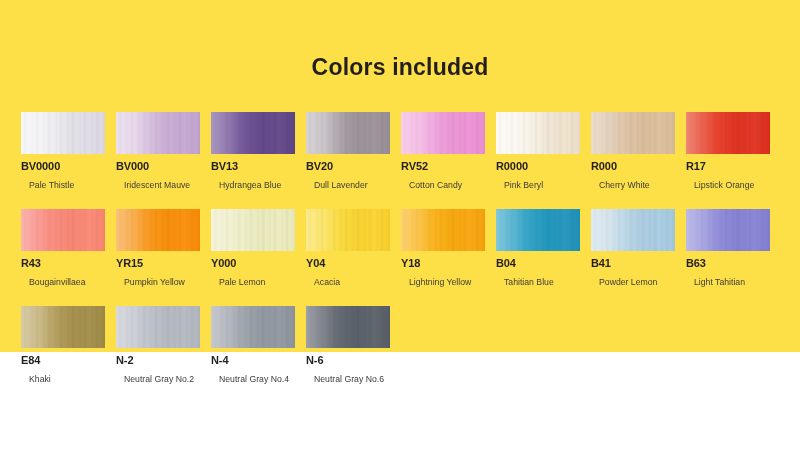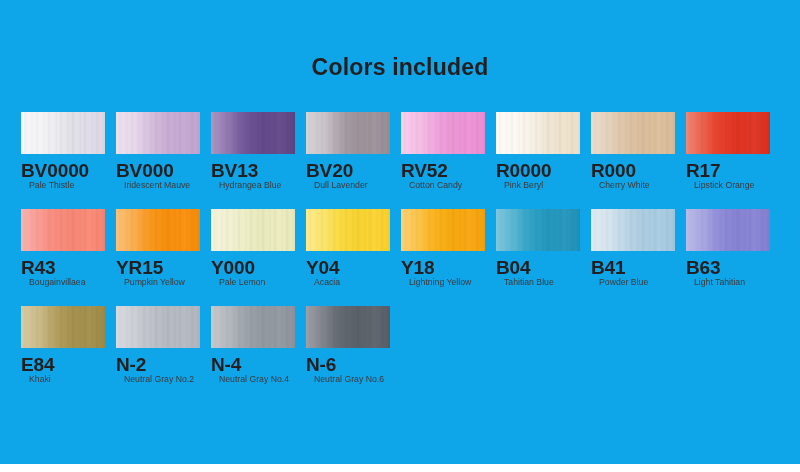--- a/index.html
+++ b/index.html
@@ -10,22 +10,22 @@
   body {
     width: 800px;
     height: 472px;
     font-family: "Liberation Sans", sans-serif;
     color: #231f20;
     overflow: hidden;
   }
   #page {
     position: relative;
     width: 800px;
-    height: 464px;
-    background: #0ea5e9;
+    height: 352px;
+    background: #fde047;
   }
   #title {
     position: absolute;
     top: 54px;
     left: 0;
     width: 800px;
     text-align: center;
     font-size: 23px;
     font-weight: bold;
     letter-spacing: 0.2px;
@@ -76,21 +76,21 @@
       rgba(255,255,255,0.16) 18%,
       rgba(255,255,255,0.02) 36%,
       rgba(0,0,0,0.015) 62%,
       rgba(255,255,255,0.06) 82%,
       rgba(0,0,0,0.02) 100%);
   }
   .code {
     position: absolute;
     top: 48px;
     left: 0;
-    font-size: 19px;
+    font-size: 11px;
     font-weight: bold;
     letter-spacing: -0.1px;
     color: #231f20;
     white-space: nowrap;
   }
   .name {
     position: absolute;
     top: 68px;
     left: 8px;
     font-size: 8.7px;
@@ -232,21 +232,21 @@
         <div class="code">B04</div>
         <div class="name">Tahitian Blue</div>
       </div>
       <div class="cell">
         <div class="swatch">
           <div class="base" style="background: linear-gradient(90deg, rgb(207, 225, 236) 0%, rgb(207, 225, 236) 22%, rgb(183, 212, 230) 48%, rgb(166, 203, 226) 78%, rgb(166, 203, 226) 100%);"></div>
           <div class="streaks"></div>
           <div class="sheen"></div>
         </div>
         <div class="code">B41</div>
-        <div class="name">Powder Blue</div>
+        <div class="name">Powder Lemon</div>
       </div>
       <div class="cell">
         <div class="swatch">
           <div class="base" style="background: linear-gradient(90deg, rgb(154, 152, 221) 0%, rgb(154, 152, 221) 22%, rgb(139, 136, 216) 48%, rgb(132, 129, 212) 78%, rgb(132, 129, 212) 100%);"></div>
           <div class="streaks"></div>
           <div class="sheen"></div>
         </div>
         <div class="code">B63</div>
         <div class="name">Light Tahitian</div>
       </div>

